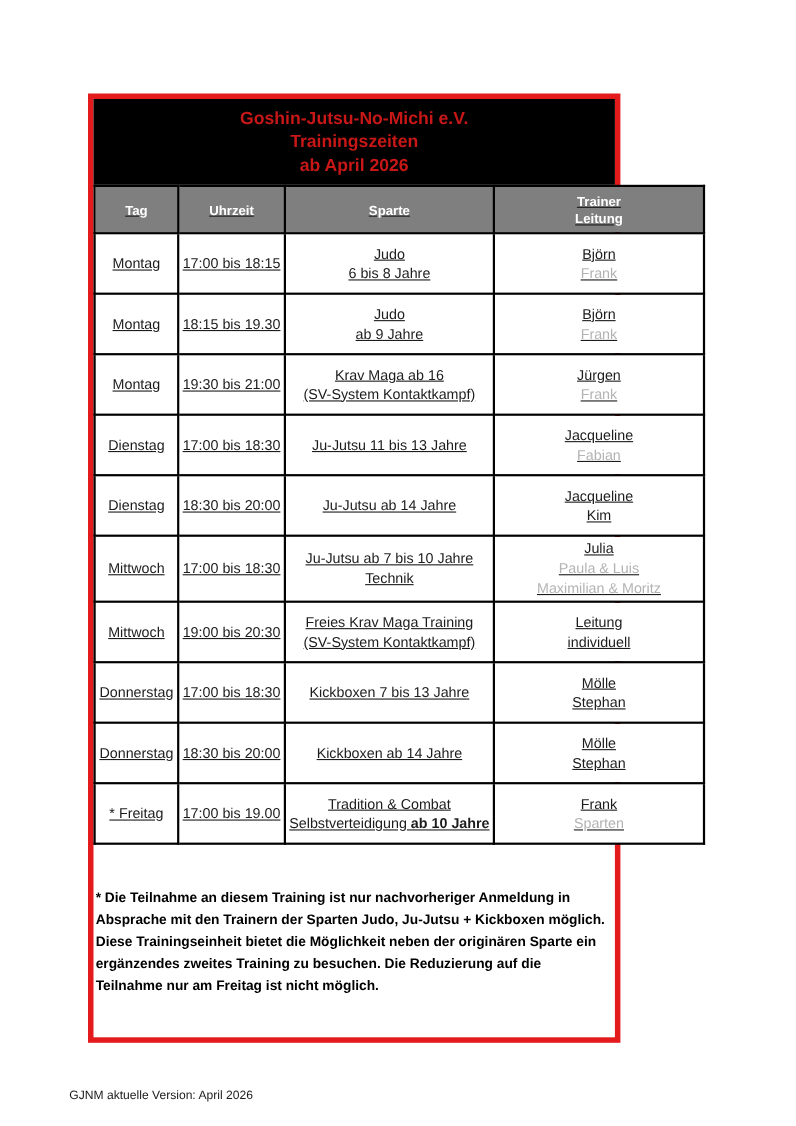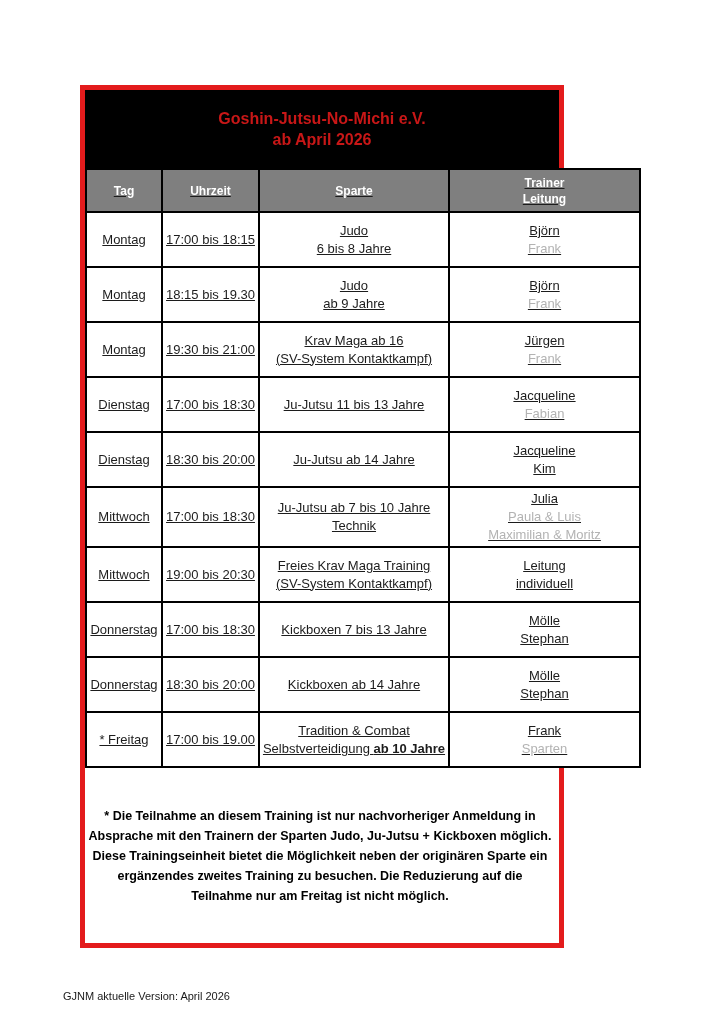--- a/index.html
+++ b/index.html
@@ -72,36 +72,37 @@
   }
   .cell-line { display: block; }
   .muted { color: var(--muted-gray); }
   .bold { font-weight: bold; }
   .footnote {
     margin: 38px 6px 0 2px;
     font-weight: bold;
     font-size: 12.5px;
     line-height: 20px;
     color: #000000;
-    text-align: center;
+    text-align: left;
   }
   .page-footer {
     position: absolute;
     left: 63px; top: 990px;
     font-size: 11px;
     color: #1a1a1a;
   }
 </style>
 </head>
 <body>
 
 <div class="red-box">
 
   <div class="title-block">
     <div>Goshin-Jutsu-No-Michi e.V.</div>
+    <div>Trainingszeiten</div>
     <div>ab April 2026</div>
   </div>
 
   <table class="schedule">
     <colgroup>
       <col class="c-day">
         <col class="c-time">
         <col class="c-sparte">
         <col class="c-trainer">
     </colgroup>

